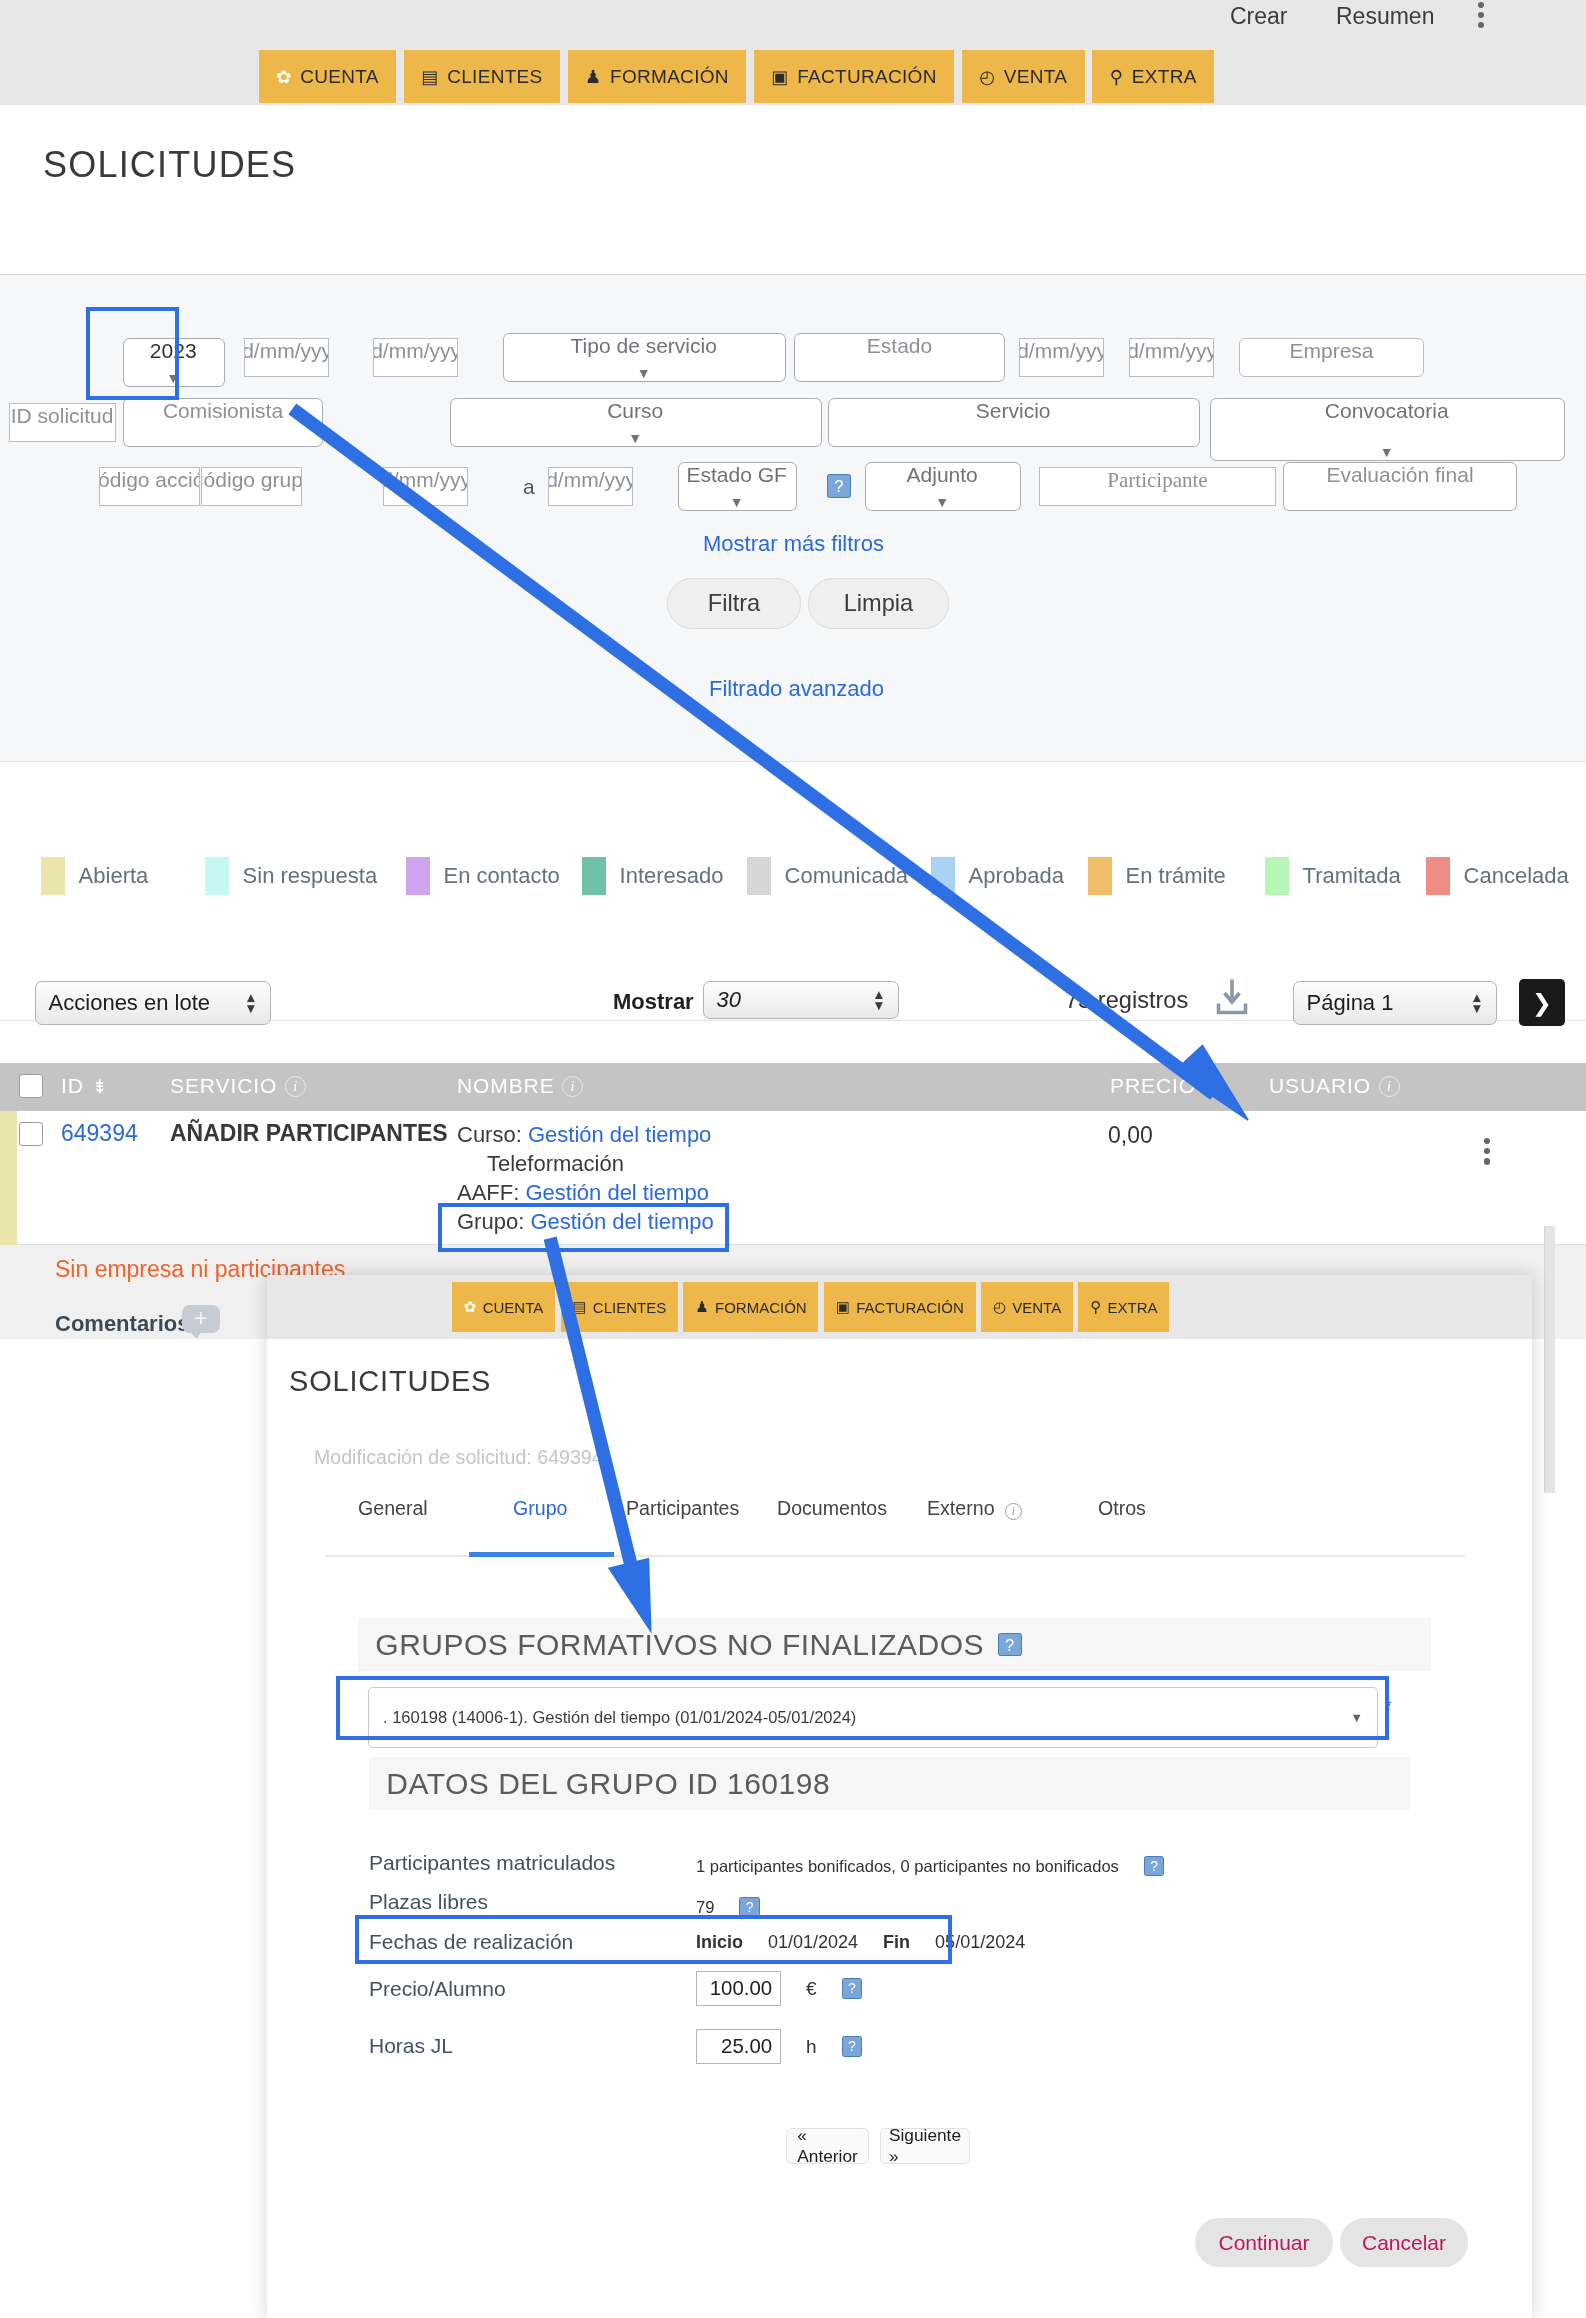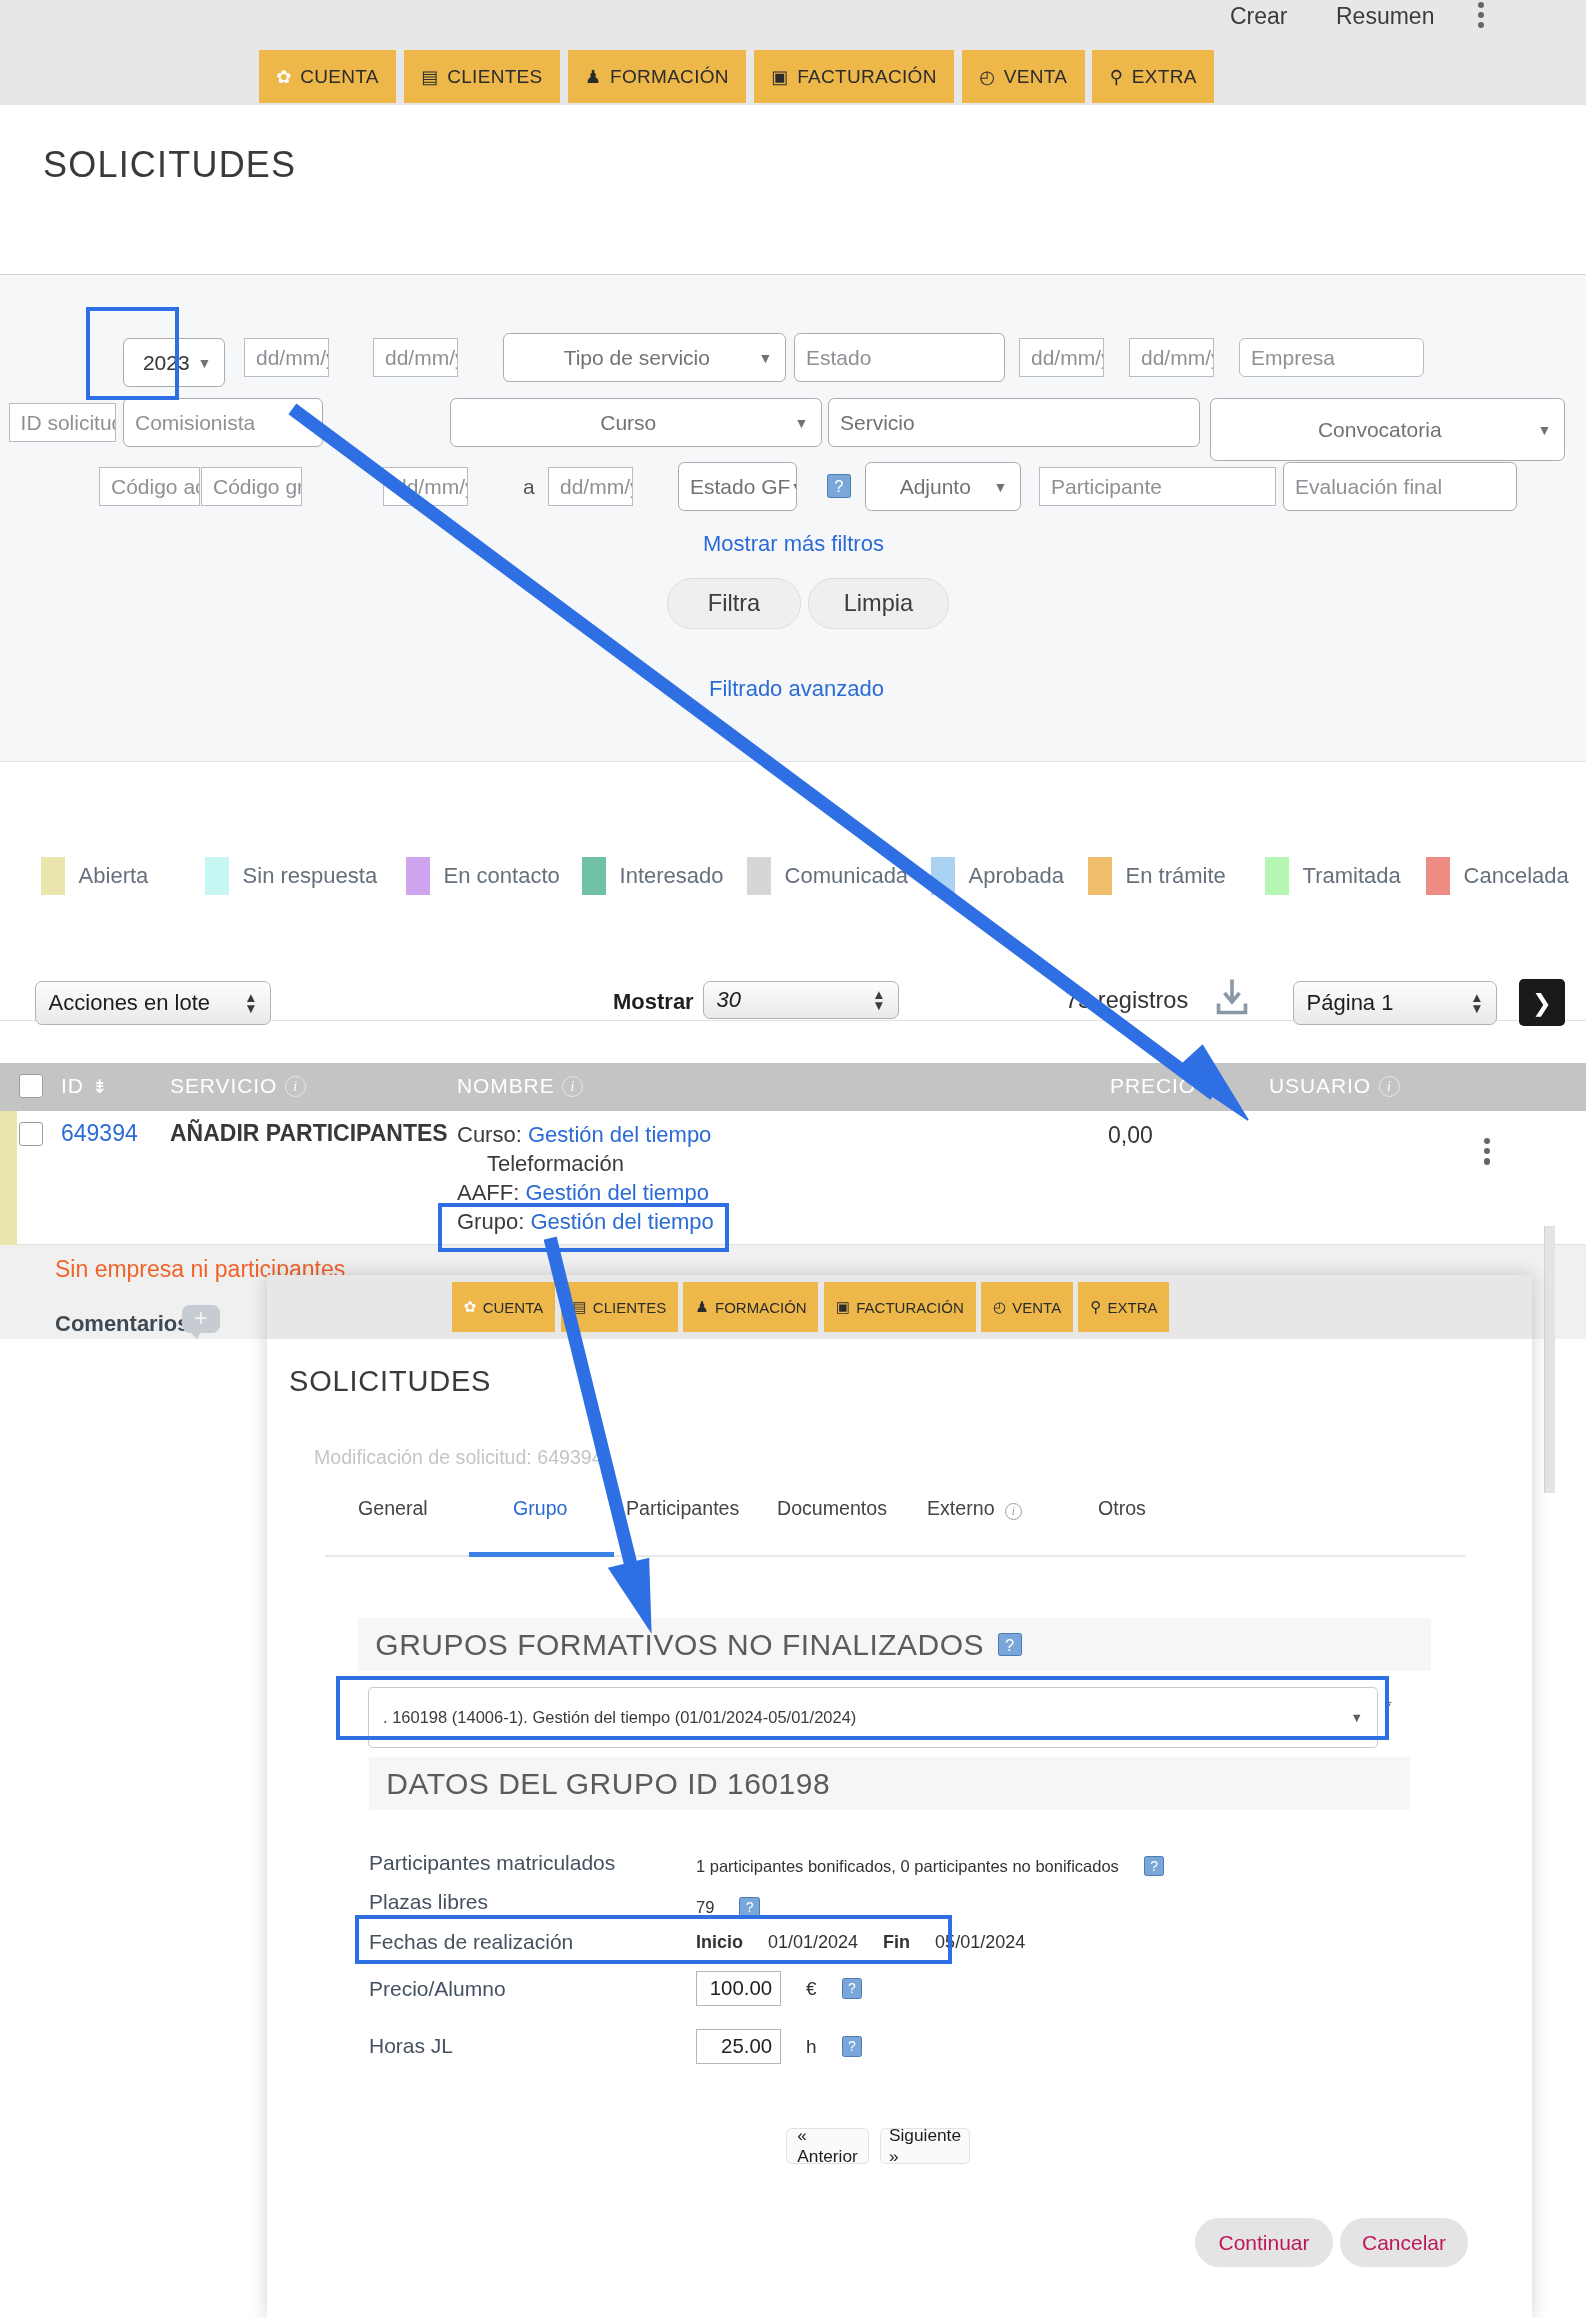--- a/index.html
+++ b/index.html
@@ -61,21 +61,21 @@
   
   .filters {
     position:absolute; left:0; top:275px; width:1586px; height:487px;
     background:#f6f7f9; border-bottom:1.6px solid #dfe1e4;
   }
   .fld {
     position:absolute;
     background:#fff; border:0.8px solid #b9bcc0;
     font-size:21px; color:#8d9196;
     display:flex; align-items:center;
-    padding:0 11px; overflow:hidden; white-space:nowrap;
+    padding:0 11px; overflow:hidden; white-space:nowrap;flex-direction:column;
   }
   .fld.round { border-radius:6.3px; border-color:#a8abaf; }
   .fld.sel { justify-content:space-between; color:#6f7377; padding-right:12.6px; }
   .fld.sel .cap { flex:1; text-align:center; }
   .fld.sel .arrow { font-size:14px; color:#6f7377; }
   .fld.sel.left .cap { text-align:left; }
 
   
   #f-year { left:123px; top:338px; width:102px; height:49px; color:#333; }
   #f-d1   { left:244px; top:338px; width:85px; height:39px; }
@@ -94,21 +94,21 @@
   #f-convoc { left:1210px; top:398px; width:355px; height:63px; }
 
   
   #f-cacc  { left:99px; top:467px; width:101px; height:39px; }
   #f-cgrp  { left:201px; top:467px; width:101px; height:39px; }
   #f-d5    { left:383px; top:467px; width:85px; height:39px; }
   #f-d6    { left:548px; top:467px; width:85px; height:39px; }
   .lbl-a { position:absolute; left:523px; top:475px; font-size:21px; color:#555; }
   #f-egf   { left:678px; top:462px; width:119px; height:49px; }
   #f-adj   { left:865px; top:462px; width:156px; height:49px; }
-  #f-part  { left:1039px; top:467px; width:237px; height:39px; }
+  #f-part  { left:1039px; top:467px; width:237px; height:39px;font-family:Liberation Serif, serif; }
   #f-eval  { left:1283px; top:462px; width:234px; height:49px; }
 
   .helpsq {
     display:inline-block; width:23.6px; height:23.6px;
     background:#7ba6d9; border:0.8px solid #4c7bb5; border-radius:2.4px;
     color:#fff; font-size:16.5px; line-height:22px; text-align:center;
     font-family:"Liberation Sans", sans-serif;
   }
   .helpsq.sm { width:20.4px; height:20.4px; font-size:14px; line-height:19.6px; }
   #hq-egf { position:absolute; left:827px; top:474px; }

